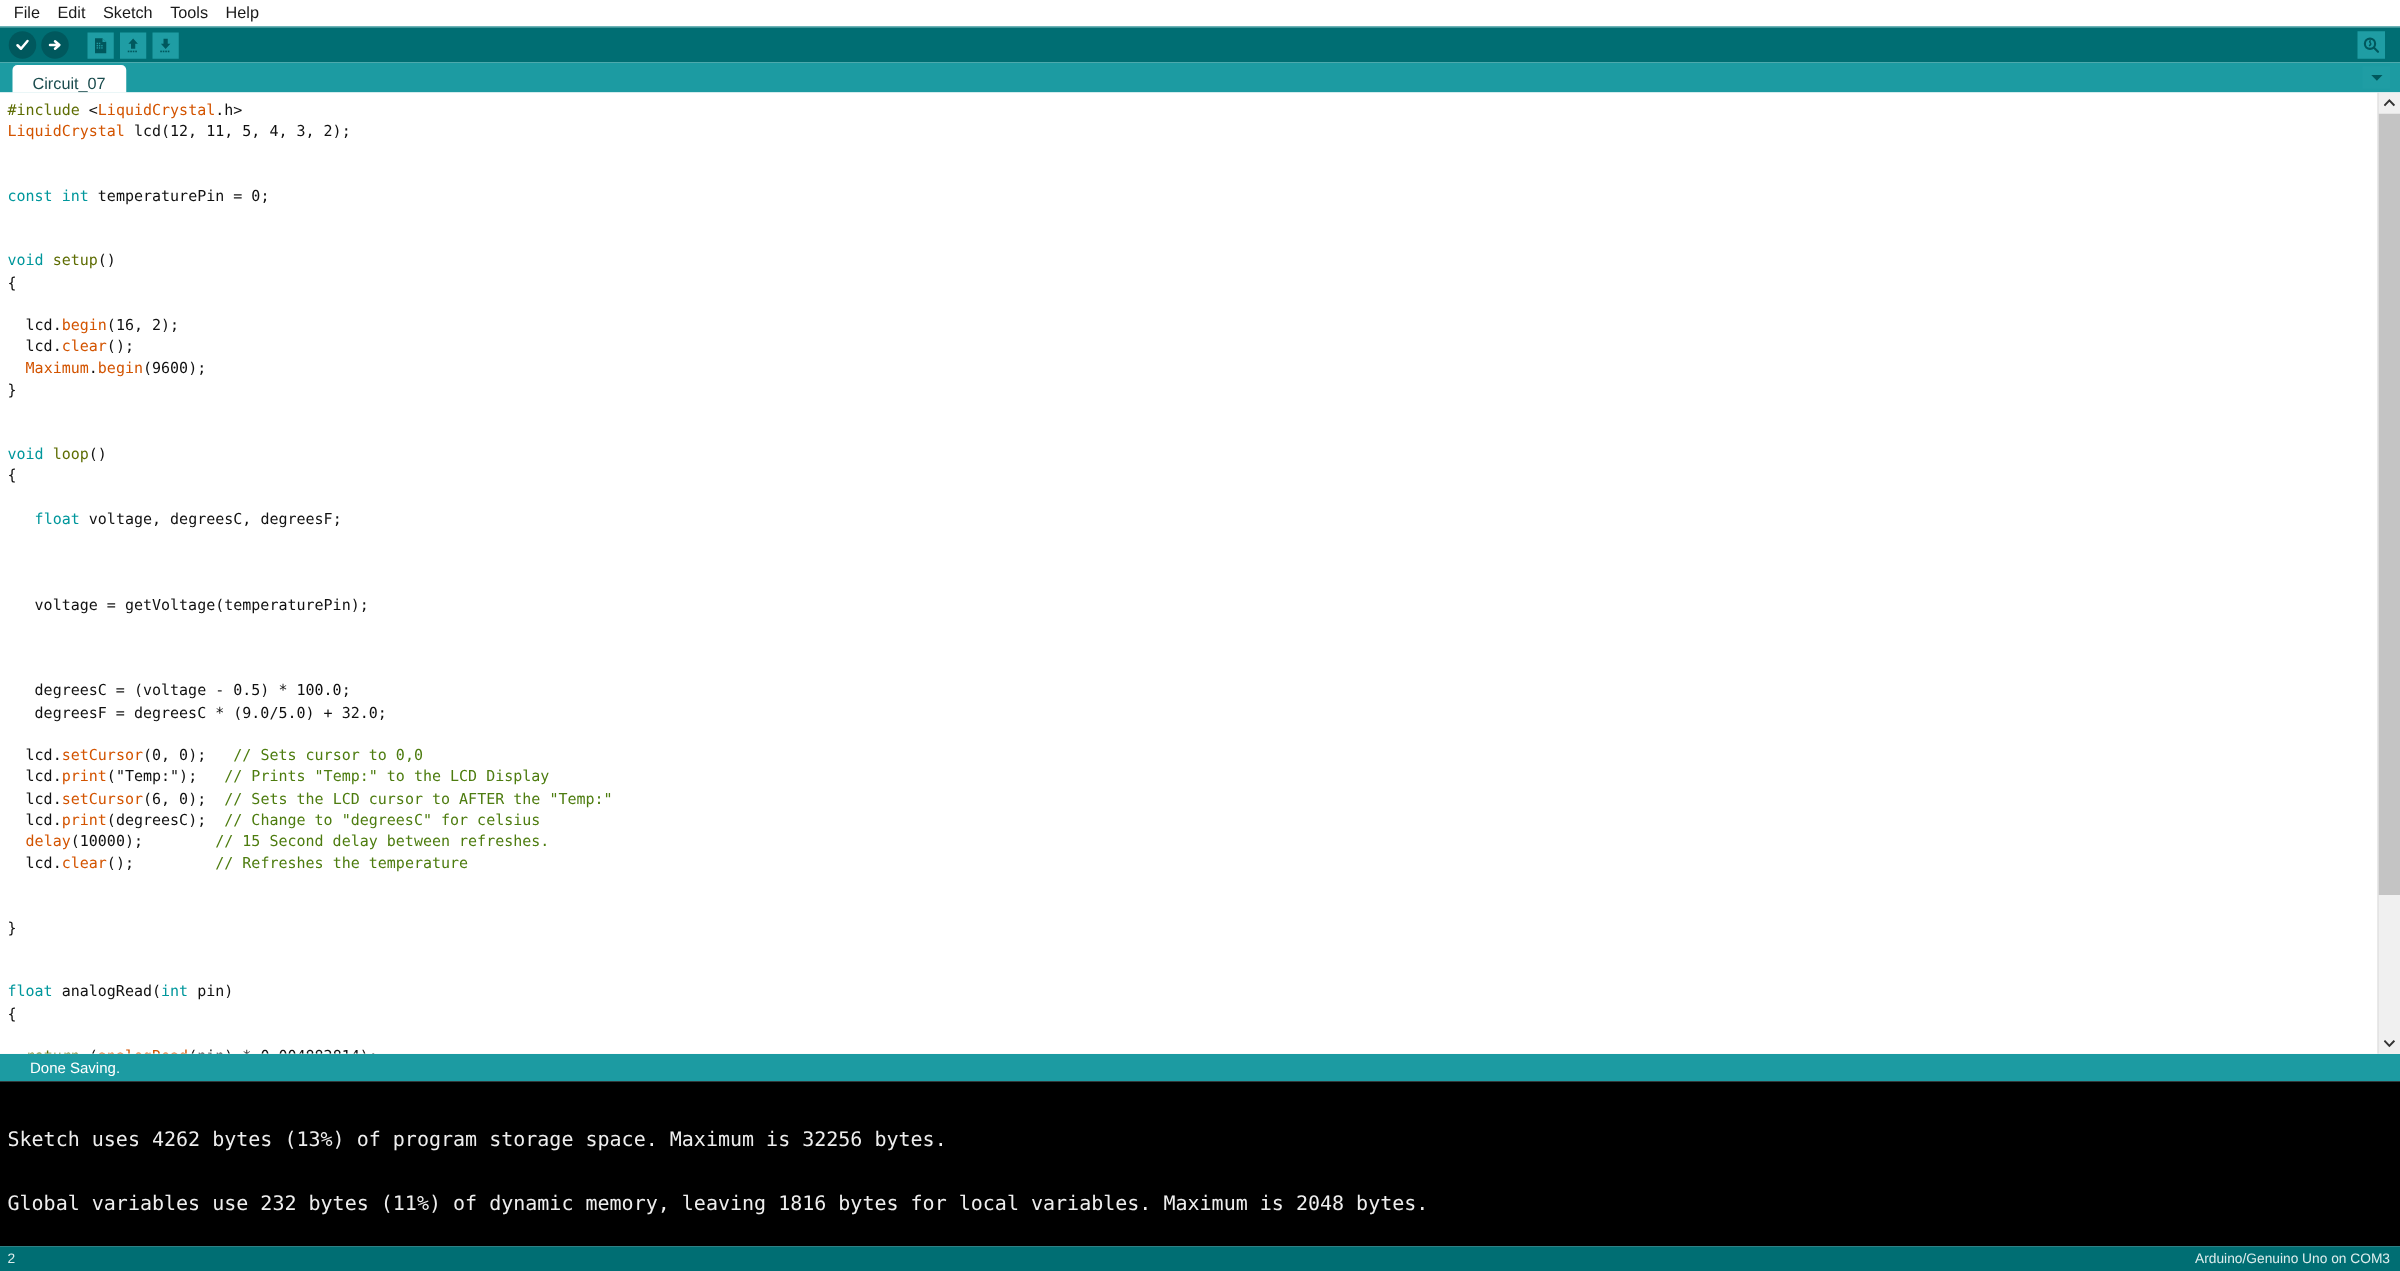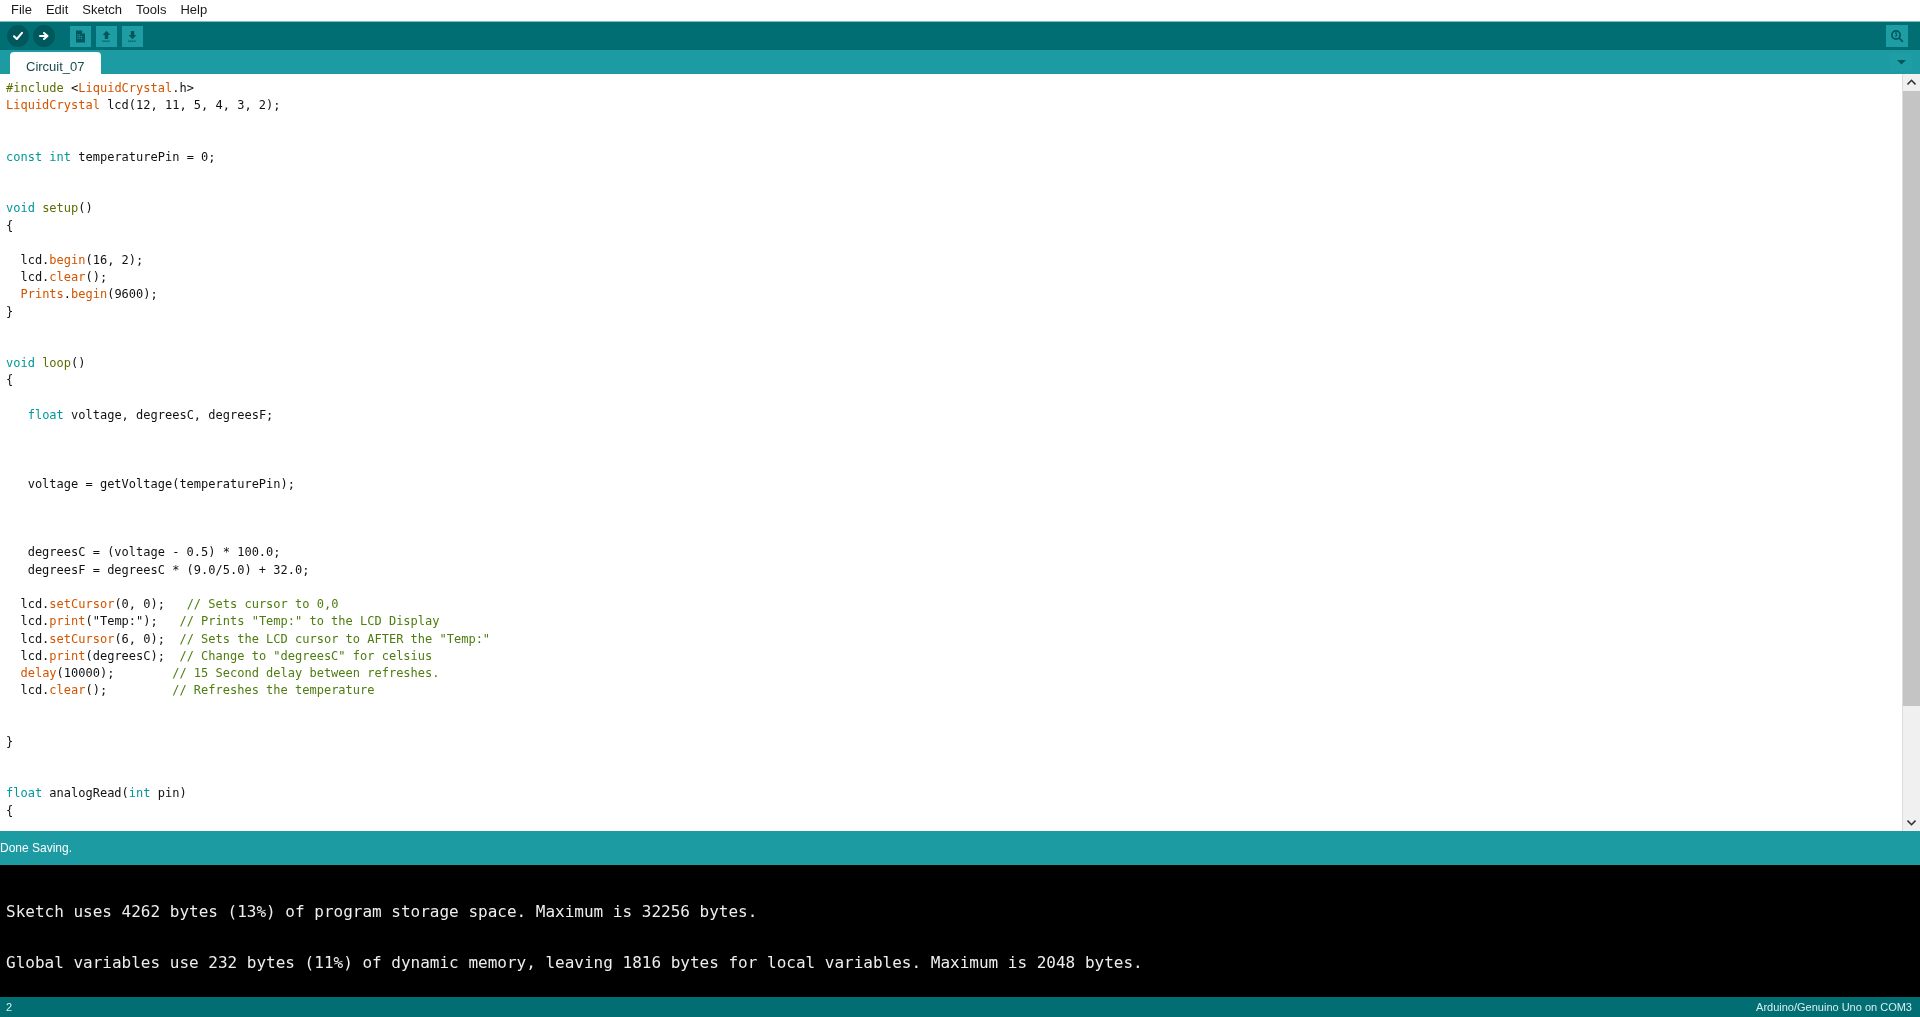--- a/index.html
+++ b/index.html
@@ -162,27 +162,27 @@
     position: absolute;
     top: 0; left: 0;
     width: 17px;
     height: 85%;
     background: #c4c4c4;
     cursor: pointer;
   }
 
   
   .statusmsg {
-    height: 34px;
+    height: 22px;
     background: #1c9ba2;
     color: #ffffff;
     font-size: 12px;
     display: flex;
     align-items: center;
-    padding-left: 0;
+    padding-left: 24px;
     flex: 0 0 auto;
   }
 
   
   .console {
     height: 128px;
     background: #000000;
     color: #eeeeee;
     font-family: "DejaVu Sans Mono", "Liberation Mono", monospace;
     font-size: 16px;
@@ -318,21 +318,21 @@
 
 
 <span class="kw">const</span><span class="str"> </span><span class="kw">int</span><span class="str"> temperaturePin = 0;</span>
 
 
 <span class="kw">void</span><span class="str"> </span><span class="fn">setup</span><span class="str">()</span>
 <span class="str">{</span>
 
 <span class="str">  lcd.</span><span class="lib">begin</span><span class="str">(16, 2);</span>
 <span class="str">  lcd.</span><span class="lib">clear</span><span class="str">();</span>
-<span class="str">  </span><span class="lib">Prints</span><span class="str">.</span><span class="lib">begin</span><span class="str">(9600);</span>
+<span class="str">  </span><span class="lib">Maximum</span><span class="str">.</span><span class="lib">begin</span><span class="str">(9600);</span>
 <span class="str">}</span>
 
 
 <span class="kw">void</span><span class="str"> </span><span class="fn">loop</span><span class="str">()</span>
 <span class="str">{</span>
 
 <span class="str">   </span><span class="kw">float</span><span class="str"> voltage, degreesC, degreesF;</span>
 
 
 

